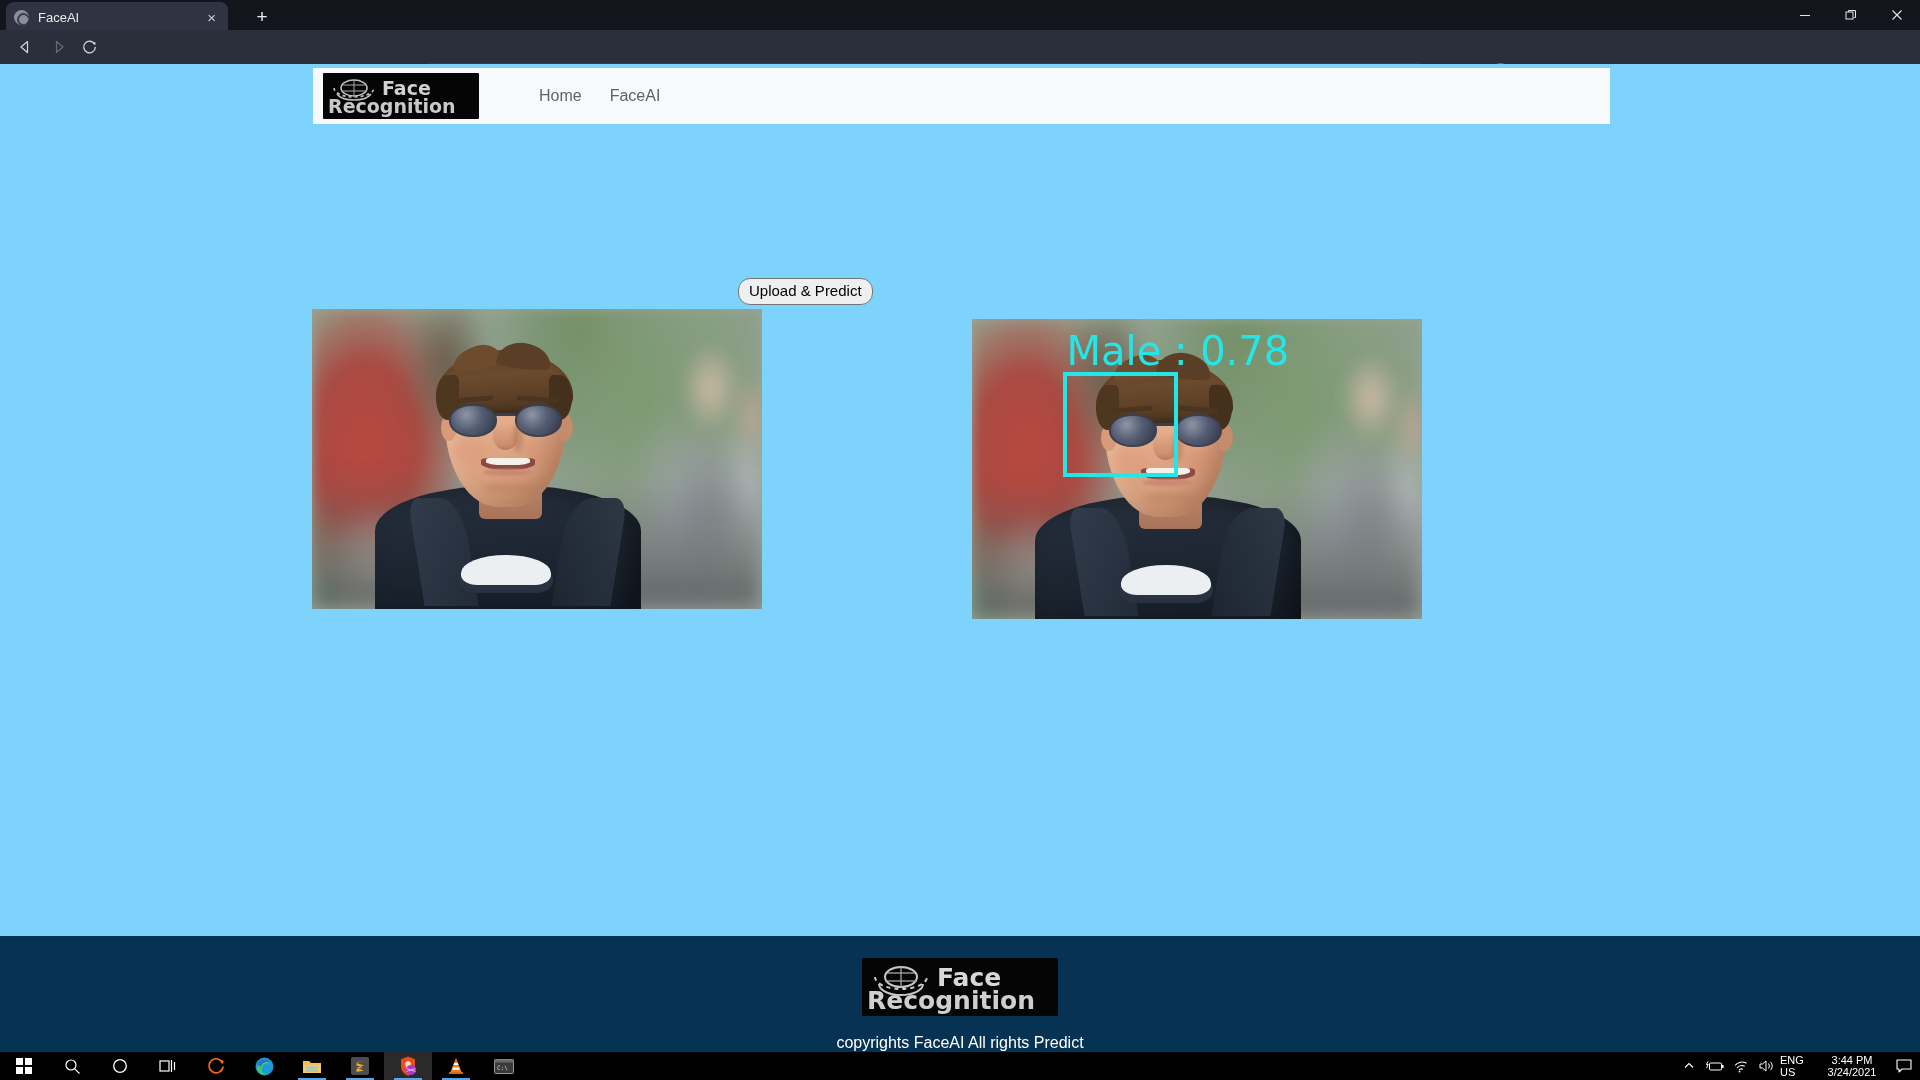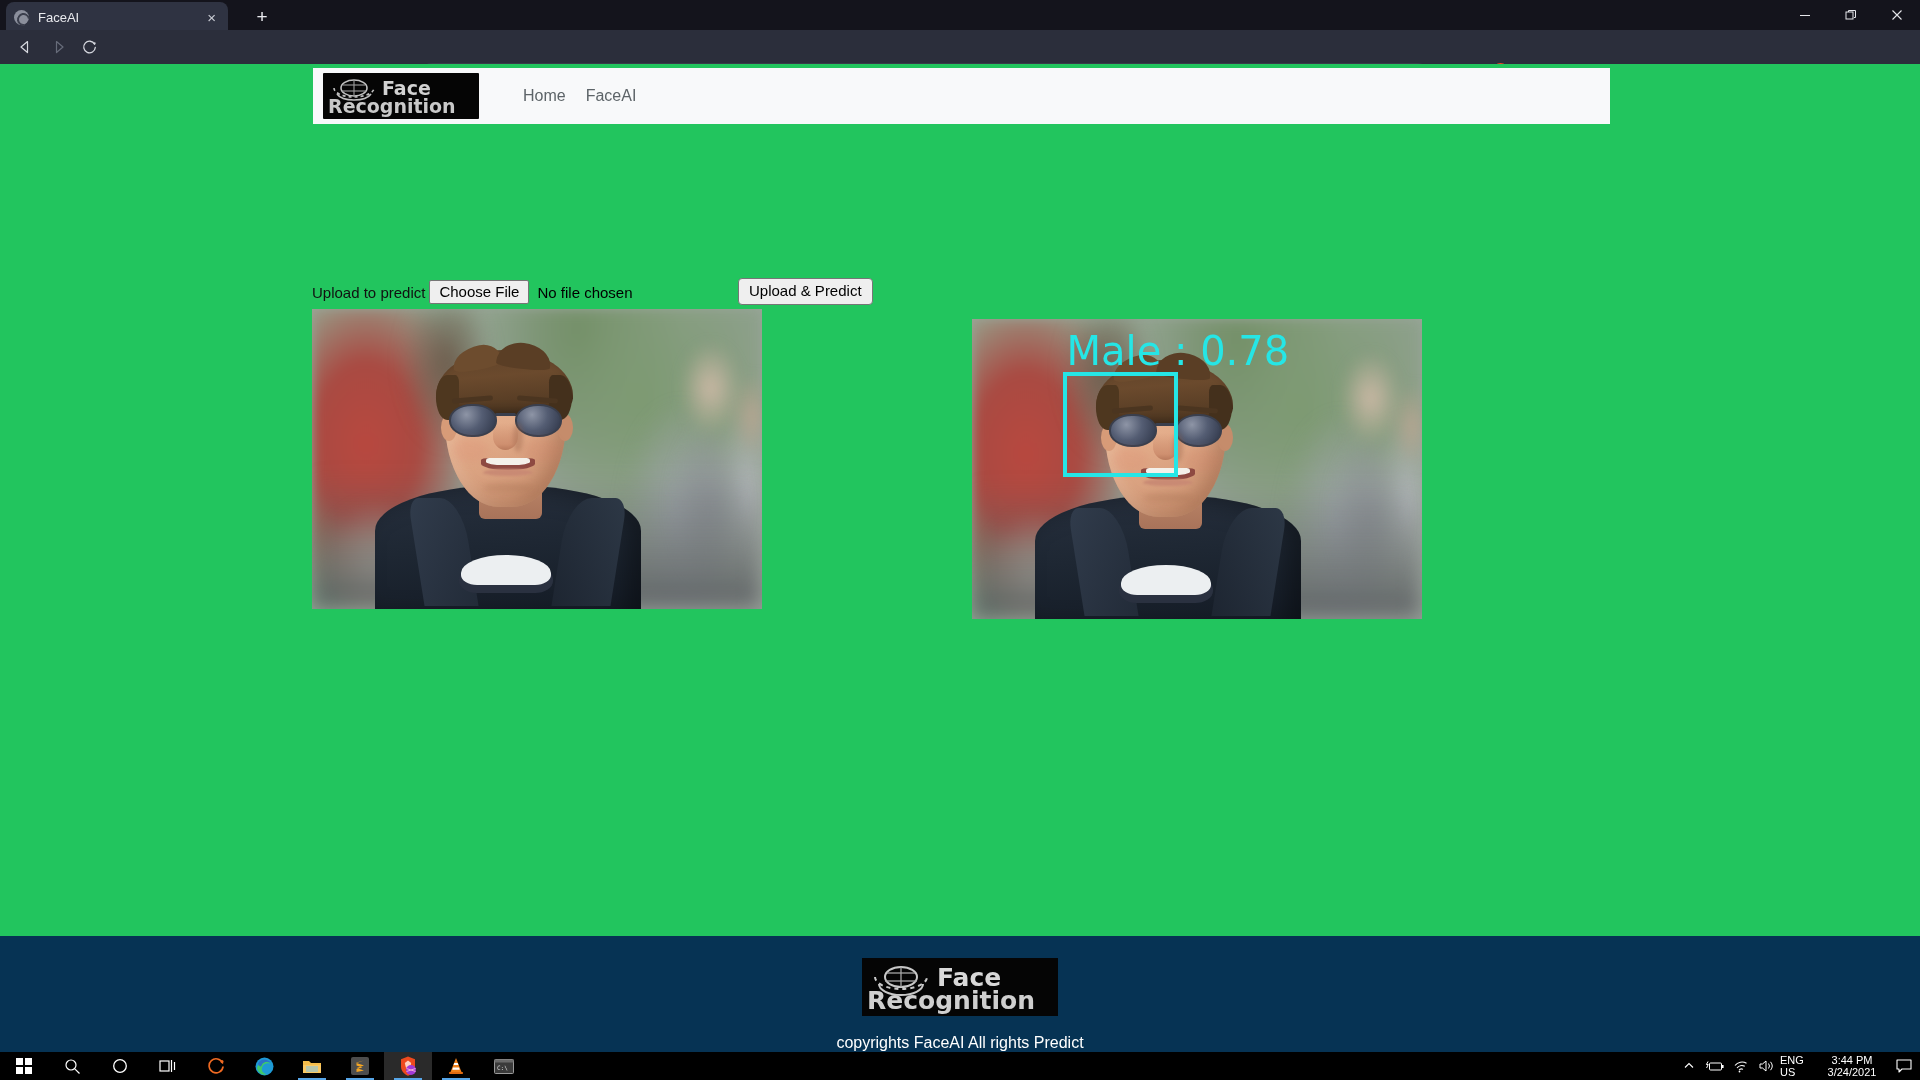--- a/index.html
+++ b/index.html
@@ -82,54 +82,54 @@
   .avatar:before, .avatar:after{
     content:""; position:absolute; background:#ffd9e8; height:2px; width:30px;
   }
   .avatar:before{ left:-3px; top:9px; transform:rotate(28deg); }
   .avatar:after { left:-3px; top:13px; transform:rotate(-32deg); }
   .hamburger { position:absolute; left:1891px; top:38px; }
 
   
   .viewport {
     position:absolute; left:0; top:64px; width:1920px; height:996px;
-    background:#22c55e; overflow:hidden;
+    background:#7dd3fc; overflow:hidden;
   }
 
   .page-nav {
     position:absolute; left:313px; top:4px; width:1297px; height:56px;
     background:#f8f9fa; display:flex; align-items:center; padding-left:10px;
   }
   .logo {
     background:#050505; display:inline-block; line-height:0;
     padding:2px 3px; border-radius:1px;
   }
   .logo svg { display:block; }
-  .page-nav-links { display:flex; gap:20px; margin-left:44px; }
+  .page-nav-links { display:flex; gap:28px; margin-left:60px; }
   .page-nav-link { font-size:16px; color:#5d6468; white-space:nowrap; }
 
   .page-title {
     position:absolute; left:312px; top:87px;
     font-size:31px; font-weight:bold; color:#124a73; letter-spacing:-0.2px;
   }
 
   .form-row {
     position:absolute; left:312px; top:215px; height:26px;
     display:flex; align-items:center; white-space:nowrap;
   }
   .form-label { font-size:15px; color:#111; margin-right:4px; }
   .btn-file {
     font-size:15px; color:#000; background:#efefef;
     border:1px solid #767676; border-radius:2px; padding:2px 9px; line-height:1.25;
   }
   .file-status { font-size:15px; color:#000; margin-left:8px; }
   .btn-submit {
     position:absolute; left:738px; top:214px;
     font-size:15px; color:#000; background:#efefef;
-    border:1px solid #767676; border-radius:4px; padding:3px 10px; line-height:1.25;
+    border:1px solid #767676; border-radius:12px; padding:3px 10px; line-height:1.25;
   }
 
   
   .photo {
     position:absolute; width:450px; height:300px; overflow:hidden;
     background:#9aa69a;
   }
   .photo-left  { left:312px; top:245px; }
   .photo-right { left:972px; top:255px; }
 
@@ -411,25 +411,20 @@
           <text x="2" y="38" font-family="DejaVu Sans, sans-serif" font-size="19" font-weight="bold" fill="#c9c9c9">Recognition</text>
         </svg>
       </span>
       <span class="page-nav-links">
         <a class="page-nav-link">Home</a>
         <a class="page-nav-link">FaceAI</a>
       </span>
     </div>
 
 
-    <div class="form-row">
-      <span class="form-label">Upload to predict</span>
-      <span class="btn-file">Choose File</span>
-      <span class="file-status">No file chosen</span>
-    </div>
     <button class="btn-submit">Upload &amp; Predict</button>
 
     <div class="photo photo-left">
       <div class="bg-l1"></div>
       <div class="bg-l2"></div>
       <div class="blur-people"></div>
       <div class="bg-l3"></div>
       <div class="person">
         <div class="torso"></div>
         <div class="lapel-l"></div>

